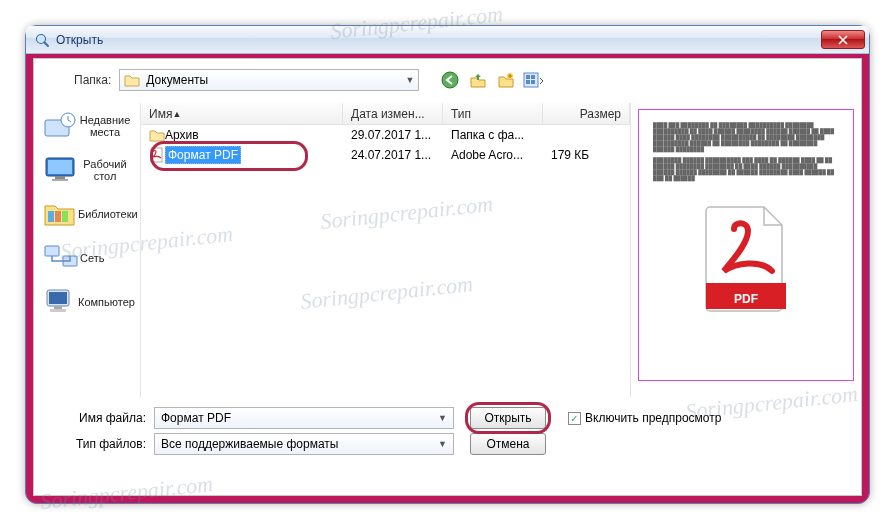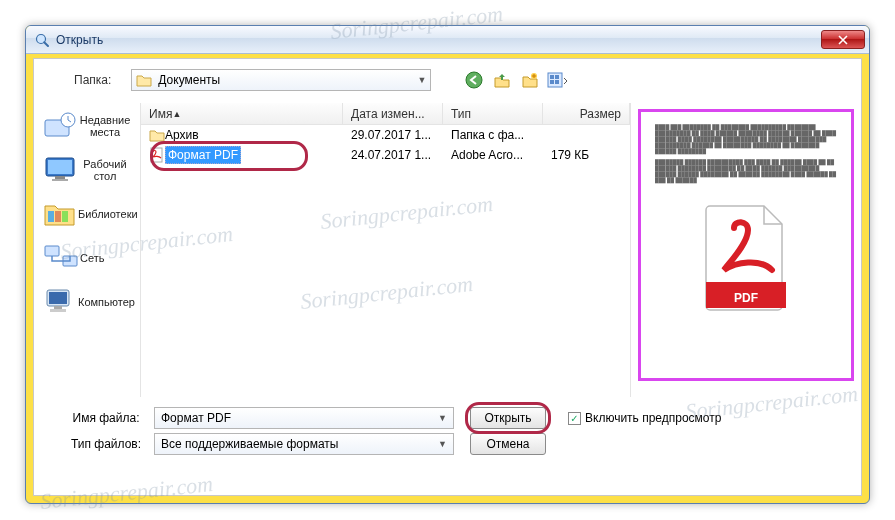--- a/index.html
+++ b/index.html
@@ -1,23 +1,23 @@
 <!DOCTYPE html>
 <html><head>
 <meta charset="utf-8">
 <style>
 *{box-sizing:border-box;margin:0;padding:0;font-family:"Segoe UI",Tahoma,sans-serif;font-size:12px}
 body{background:#fff;width:895px;height:520px;position:relative;overflow:hidden}
-.window{position:absolute;left:25px;top:25px;width:845px;height:479px;background:#fde047;border:1px solid #5a7fb0;border-radius:6px;box-shadow:0 0 8px rgba(0,0,0,.3)}
+.window{position:absolute;left:25px;top:25px;width:845px;height:479px;background:#be185d;border:1px solid #5a7fb0;border-radius:12px;box-shadow:0 0 8px rgba(0,0,0,.3)}
 .titlebar{height:28px;background:linear-gradient(#f8faff,#dfe9f5 45%,#cfddee 46%,#e8f0fa);border-radius:5px 5px 0 0;display:flex;align-items:center;padding:0 4px 0 8px;border-bottom:1px solid #a9bcd6}
 .titlebar .ticon{width:16px;height:16px;margin-right:6px;display:flex;align-items:center;justify-content:center}
 .titlebar .title{flex:1;color:#1b3a66}
 .closebtn{width:44px;height:19px;background:linear-gradient(#e88,#c33 45%,#a11 46%,#d55);border:1px solid #8a2020;border-radius:3px;display:flex;align-items:center;justify-content:center;color:#fff;font-weight:bold;cursor:pointer}
 .body{position:absolute;left:7px;right:7px;top:32px;bottom:7px;background:#fff;border:1px solid #c8c8c8}
-.toprow{display:flex;align-items:center;padding:10px 14px 6px 40px;gap:20px}
+.toprow{display:flex;align-items:center;padding:10px 14px 6px 40px;gap:8px}
 .lbl{color:#333}
 .folder-combo{flex:0 0 300px;height:22px;border:1px solid #b5b5b5;background:linear-gradient(#fff,#eef3fa);display:flex;align-items:center;padding:10px 4px;gap:6px}
 .folder-combo .dd{margin-left:auto;font-size:9px;color:#555}
 .navicons{display:flex;gap:6px;margin-left:12px}
 .navicons span{width:22px;height:22px;display:flex;align-items:center;justify-content:center}
 .main{display:flex;position:absolute;left:0;right:0;top:44px;bottom:98px}
 .places{width:106px;display:flex;flex-direction:column;align-items:center;padding-top:2px;gap:4px}
 .place{display:flex;flex-direction:row;align-items:center;width:90px;padding:4px 0;cursor:pointer}
 .place .pic{width:38px;height:32px;display:flex;align-items:center;justify-content:center}
 .place .plabel{text-align:center;font-size:11px;color:#222;line-height:12px;margin-top:2px}
@@ -25,26 +25,26 @@
 .cols{display:flex;height:22px;border-bottom:1px solid #e4e4e4;background:linear-gradient(#fdfdfd,#f0f0f0)}
 .col{border-right:1px solid #e4e4e4;padding:3px 8px;display:flex;align-items:center;color:#333;}
 .c-name{width:202px}.c-date{width:100px}.c-type{width:100px}.c-size{flex:1;justify-content:flex-end;}
 .row{display:flex;height:20px;align-items:center}
 .row .cell{padding:0 8px;overflow:hidden;white-space:nowrap;text-overflow:ellipsis}
 .row .c-name{display:flex;align-items:center;gap:0}
 .row.sel .c-name{position:relative}
 .hilite{position:absolute;left:116px;top:82px;width:158px;height:30px;border:3px solid #b02848;border-radius:14px;pointer-events:none;z-index:10}
 .selbg{background:#3399ff;color:#fff;display:inline-block;padding:1px 2px;border:1px dotted #aac}
 .preview{width:230px;padding:6px;display:flex;align-items:flex-start;justify-content:center}
-.page{width:216px;height:272px;background:#fff;border:3px solid #d946ef;padding:12px 14px;position:relative}
+.page{width:216px;height:272px;background:#fff;border:1px solid #d946ef;padding:12px 14px;position:relative}
 .ptxt{font-size:5px;color:#666;line-height:6px;margin-bottom:5px}
 .pdficon{position:absolute;left:50%;top:55%;transform:translate(-50%,-50%);width:96px;height:112px}
 .bottom{position:absolute;left:0;right:0;bottom:0;height:98px;padding:8px 14px 8px 32px}
 .brow{display:flex;align-items:center;height:26px;gap:8px}
-.brow .blbl{width:80px;text-align:center}
+.brow .blbl{width:80px;text-align:right}
 .combo{height:22px;border:1px solid #b5b5b5;background:linear-gradient(#fff,#eef3fa);display:flex;align-items:center;padding:0 6px;width:300px}
 .combo .dd{margin-left:auto;font-size:9px;color:#555}
 .btn{width:76px;height:22px;border:1px solid #8a8a8a;background:linear-gradient(#fdfdfd,#e4e4e4);border-radius:3px;display:flex;align-items:center;justify-content:center;cursor:pointer;margin-left:8px}
 .btn.primary{position:relative}
 .btnHi{position:absolute;left:-6px;top:-6px;right:-6px;bottom:-6px;border:3px solid #b02848;border-radius:14px;pointer-events:none}
 .chk{display:flex;align-items:center;gap:4px;margin-left:14px}
 .chkbox{width:13px;height:13px;border:1px solid #888;background:#fff;display:flex;align-items:center;justify-content:center;font-size:10px;color:#2a6}
 .wm{position:absolute;color:rgba(120,140,160,.28);font-style:italic;font-family:cursive;font-size:22px;pointer-events:none;transform:rotate(-6deg)}
 </style>
 </head>

